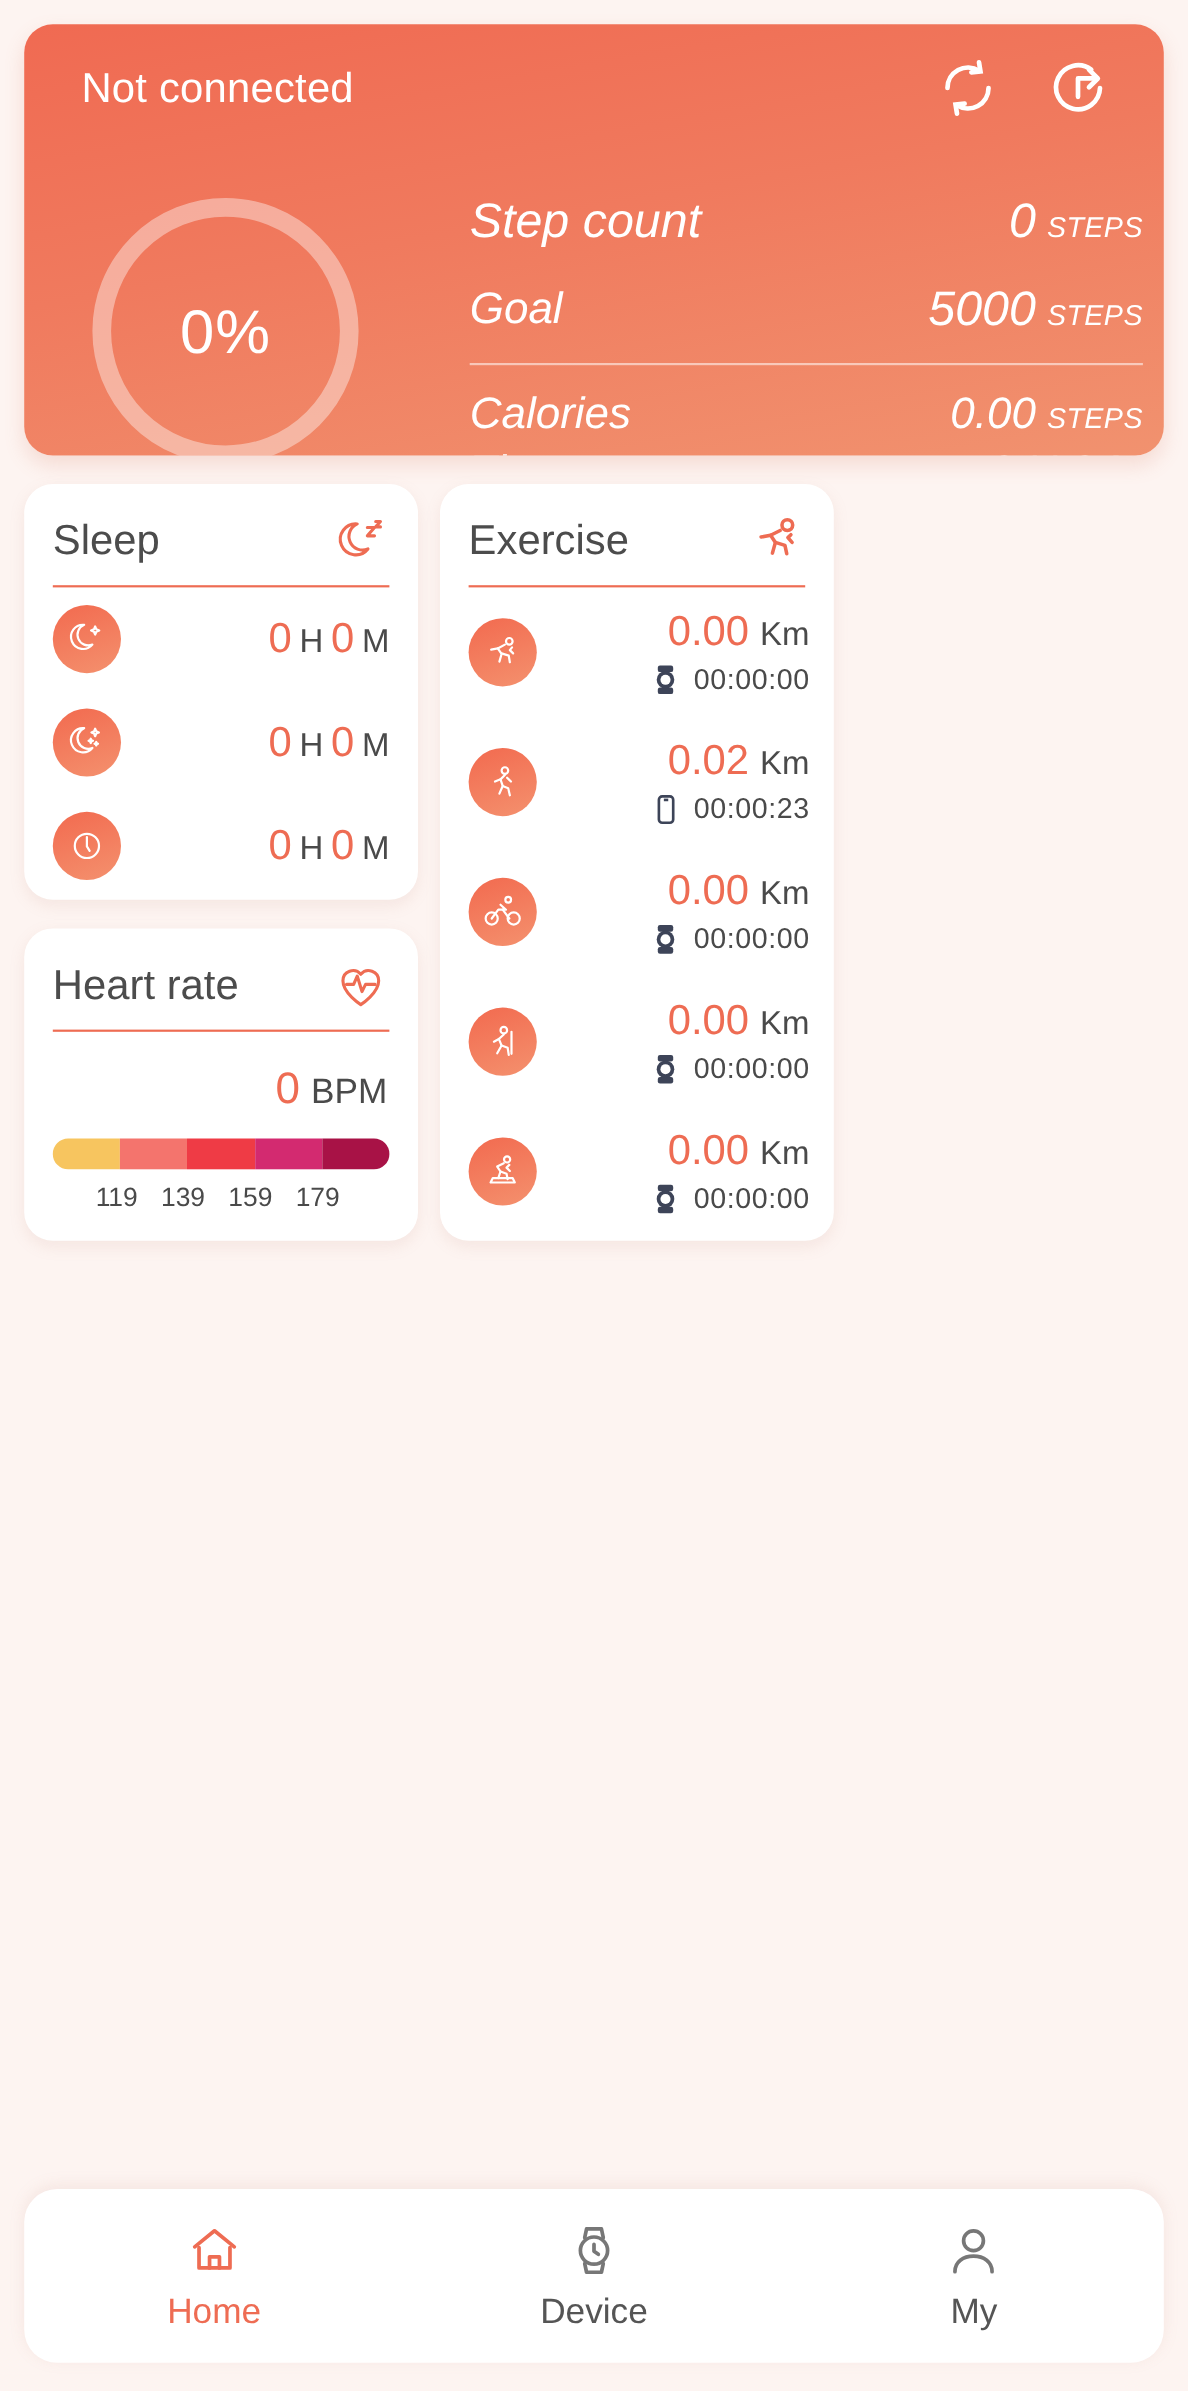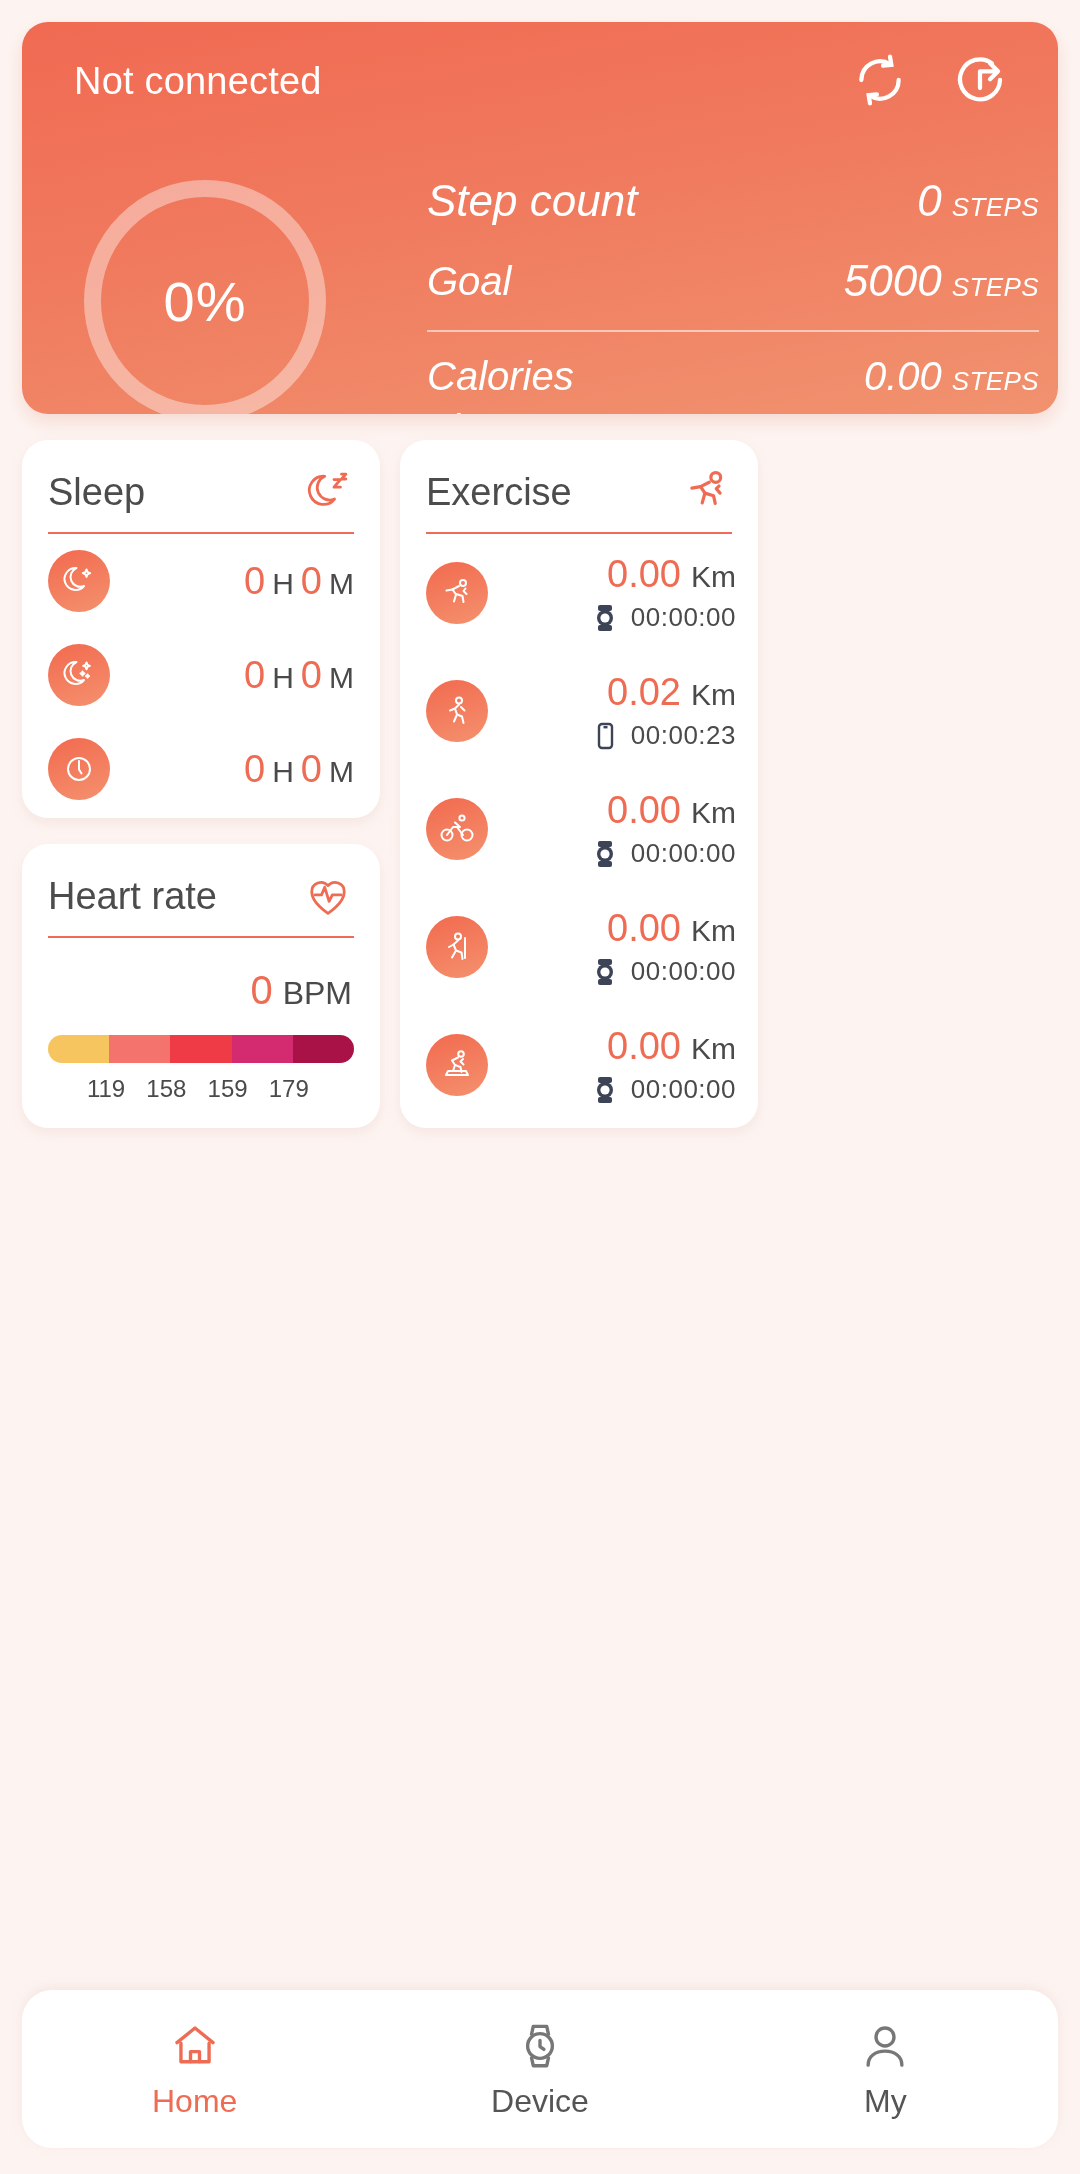--- a/index.html
+++ b/index.html
@@ -301,21 +301,21 @@
   <div class="hr-bar">
     <span class="hr-seg" style="background: rgb(247, 197, 95);"></span>
     <span class="hr-seg" style="background: rgb(244, 116, 109);"></span>
     <span class="hr-seg" style="background: rgb(239, 59, 69);"></span>
     <span class="hr-seg" style="background: rgb(211, 42, 112);"></span>
     <span class="hr-seg" style="background: rgb(168, 18, 70);"></span>
   </div>
 
   <div class="hr-ticks">
     <span class="hr-tick">119</span>
-    <span class="hr-tick">158</span>
+    <span class="hr-tick">139</span>
     <span class="hr-tick">159</span>
     <span class="hr-tick">179</span>
     <span class="hr-tick"></span>
   </div>
 </div>
 
 <div class="card" id="exercise-card">
   <div class="card-head">
     <span class="card-title">Exercise</span>
     <span class="card-head-icon">

